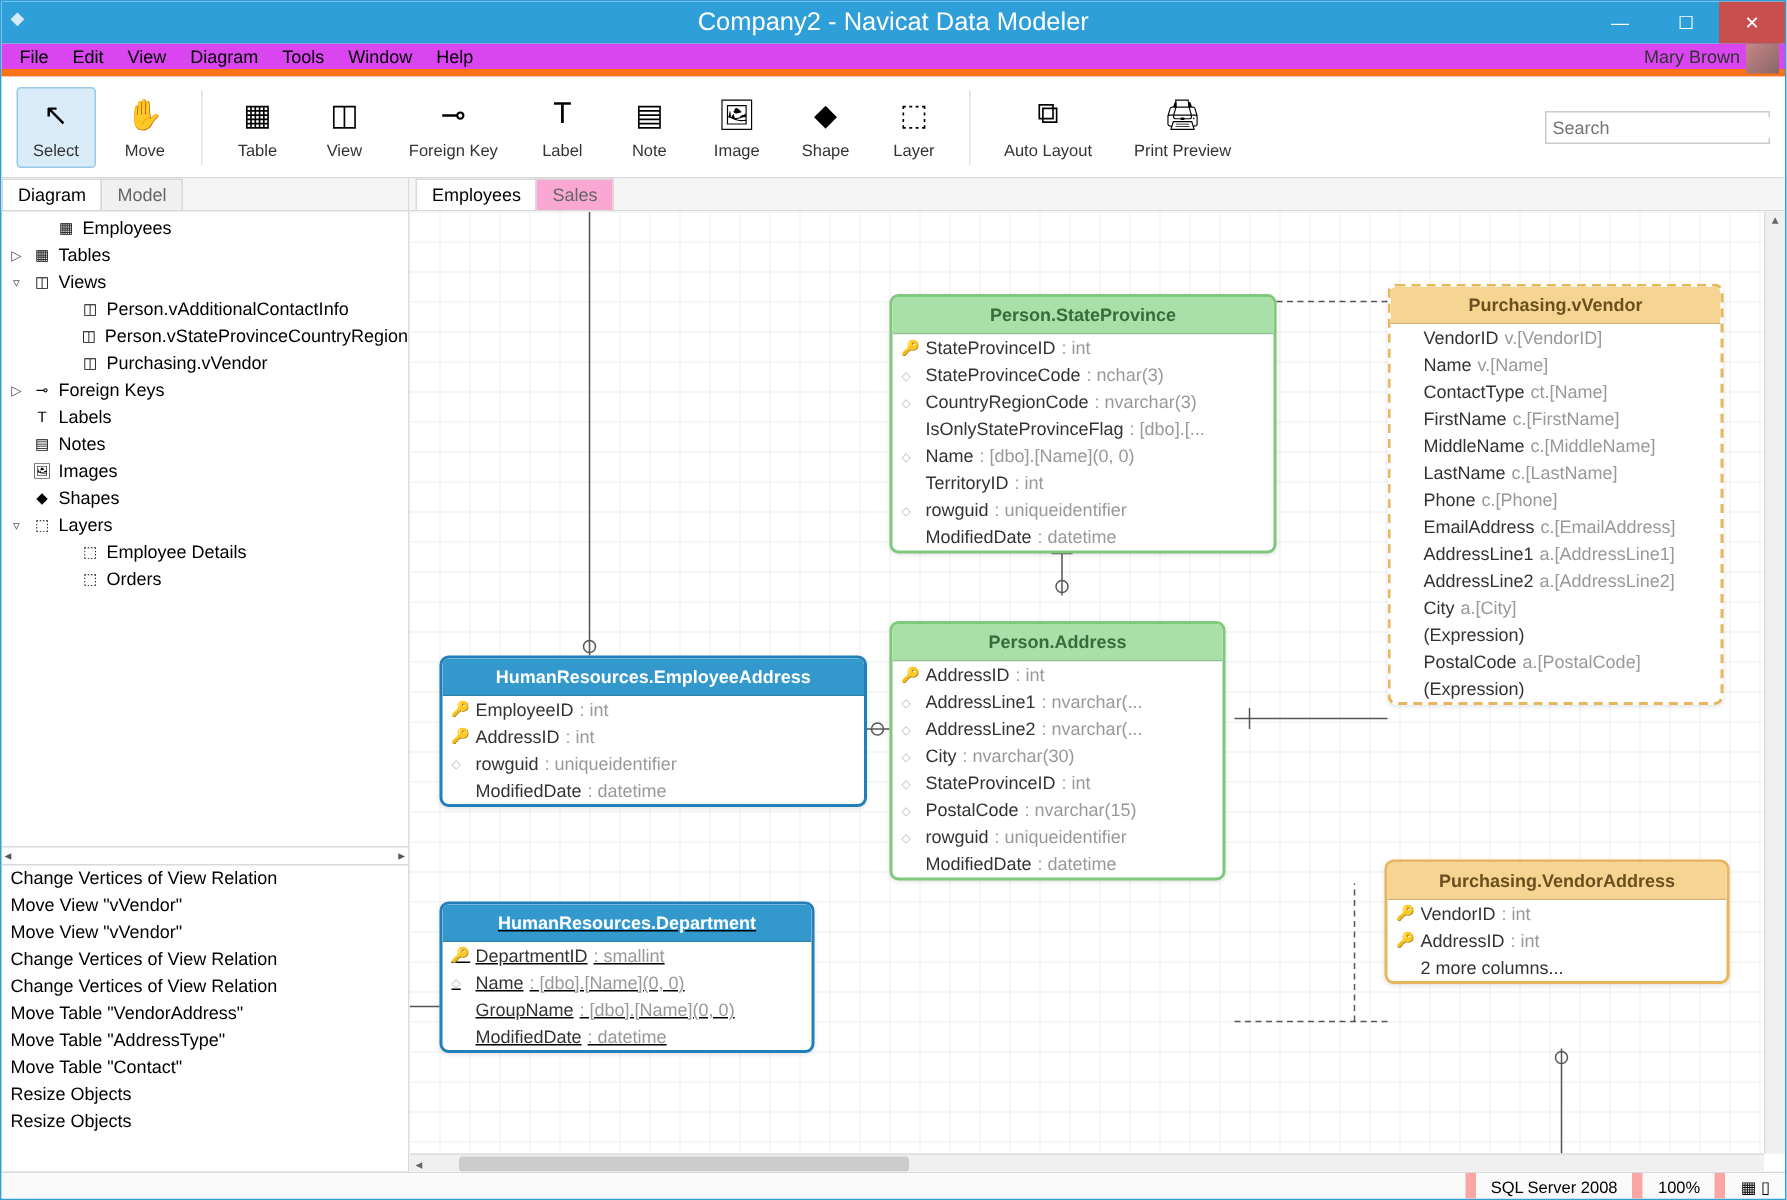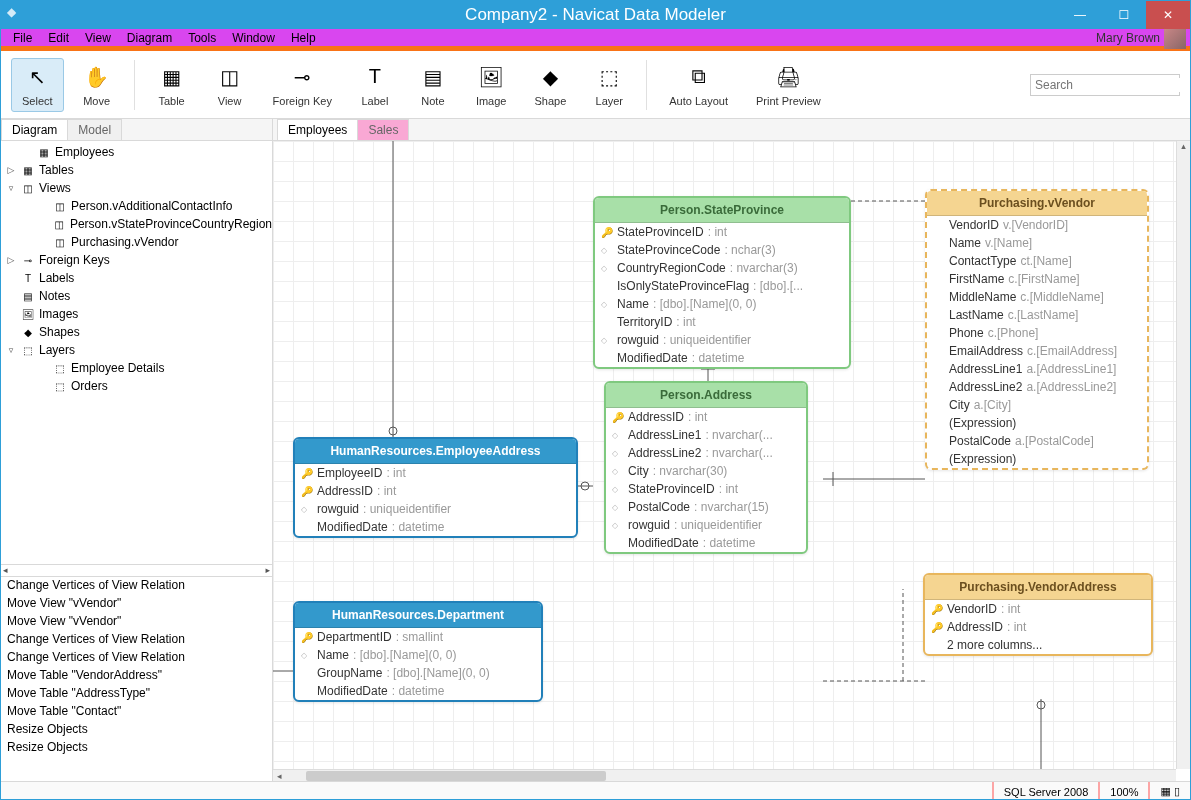--- a/index.html
+++ b/index.html
@@ -54,21 +54,21 @@
 .entity .erow .type { color:#999; }
 .entity.blue { border-color:#2180b9; }
 .entity.blue .ehdr { background:#3399cc; color:#fff; }
 .entity.green { border-color:#7fc97f; }
 .entity.green .ehdr { background:#a8e0a8; color:#3a6b3a; }
 .entity.orange { border-color:#e8b65c; }
 .entity.orange .ehdr { background:#f5d591; color:#6b4f1f; }
 .entity.dashed { border-style:dashed; }
 svg.connectors { position:absolute; top:0; left:0; width:100%; height:100%; pointer-events:none; }
 .statusbar { height:20px; border-top:1px solid #d9d9d9; display:flex; align-items:center; font-size:11px; background:#fafafa; }
-.statusbar .cell { padding:0 10px; border-left:2px solid #fca5a5; height:100%; display:flex; align-items:center; }
+.statusbar .cell { padding:0 10px; border-left:7px solid #fca5a5; height:100%; display:flex; align-items:center; }
 .scroll-track-v { position:absolute; right:0; top:0; bottom:12px; width:14px; background:#f0f0f0; border-left:1px solid #ddd; }
 .scroll-track-h { position:absolute; left:0; right:14px; bottom:0; height:12px; background:#f0f0f0; border-top:1px solid #ddd; display:flex; align-items:center; }
 .scroll-track-h .thumbh { height:10px; background:#ccc; border-radius:2px; width:300px; margin-left:20px; }
 .scroll-track-v .arrow { text-align:center; font-size:9px; color:#666; }
 </style>
 </head>
 <body>
 
 <div class="titlebar">
   <div class="icon">◆</div>
@@ -314,21 +314,21 @@
             <span class="diamond">◇</span>
             <span class="col">rowguid</span>
             <span class="type">: uniqueidentifier</span>
           </div>
           <div class="erow">
             <span class="diamond"></span>
             <span class="col">ModifiedDate</span>
             <span class="type">: datetime</span>
           </div>
         </div>
-        <div class="entity green" style="left: 320px; top: 240px; width: 204px; margin-left: 11px;">
+        <div class="entity green" style="left: 320px; top: 273px; width: 224px;">
           <div class="ehdr">Person.Address</div>
           <div class="erow">
             <span class="key">🔑</span>
             <span class="col">AddressID</span>
             <span class="type">: int</span>
           </div>
           <div class="erow">
             <span class="diamond">◇</span>
             <span class="col">AddressLine1</span>
             <span class="type">: nvarchar(...</span>
@@ -380,21 +380,21 @@
             <span class="diamond">◇</span>
             <span class="col">rowguid</span>
             <span class="type">: uniqueidentifier</span>
           </div>
           <div class="erow">
             <span class="diamond"></span>
             <span class="col">ModifiedDate</span>
             <span class="type">: datetime</span>
           </div>
         </div>
-        <div class="entity blue" style="left: 20px; top: 460px; width: 250px;">
+        <div class="entity blue" style="left: 20px; top: 460px; width: 250px; text-decoration: underline;">
           <div class="ehdr">HumanResources.Department</div>
           <div class="erow">
             <span class="key">🔑</span>
             <span class="col">DepartmentID</span>
             <span class="type">: smallint</span>
           </div>
           <div class="erow">
             <span class="diamond">◇</span>
             <span class="col">Name</span>
             <span class="type">: [dbo].[Name](0, 0)</span>

